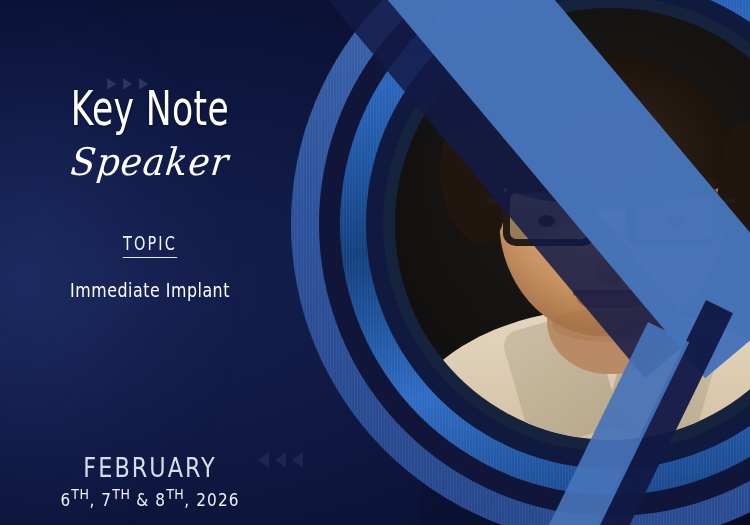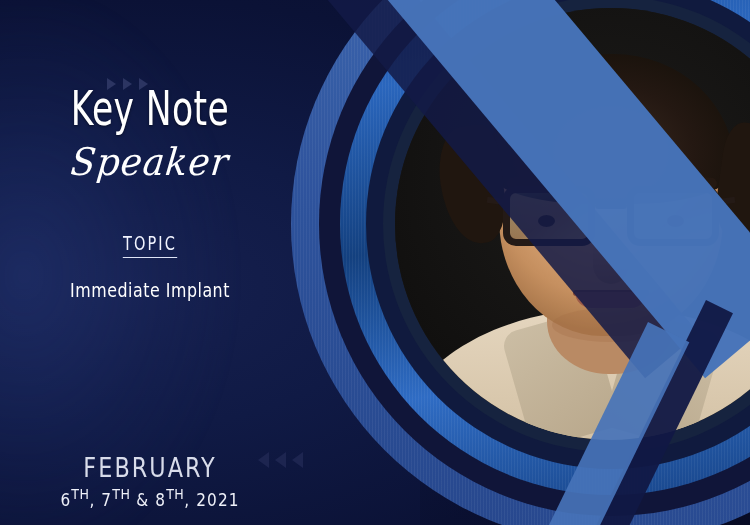--- a/index.html
+++ b/index.html
@@ -280,21 +280,21 @@
     <div class="keynote">Key Note</div>
     <div class="speaker">Speaker</div>
 
     <div class="topic">
       <span>TOPIC</span>
     </div>
     <div class="topic-value">Immediate Implant</div>
 
     <div class="month">FEBRUARY</div>
     <div class="daysline">
-      <span>6</span><sup>TH</sup><span>, </span><span>7</span><sup>TH</sup><span> &amp; </span><span>8</span><sup>TH</sup><span>, </span><span>2021</span>
+      <span>6</span><sup>TH</sup><span>, </span><span>7</span><sup>TH</sup><span> &amp; </span><span>8</span><sup>TH</sup><span>, </span><span>2026</span>
     </div>
 
     <div class="arrow-row">
       <div class="arrow-l"></div>
       <div class="arrow-l"></div>
       <div class="arrow-l"></div>
     </div>
   </div>
 
 

